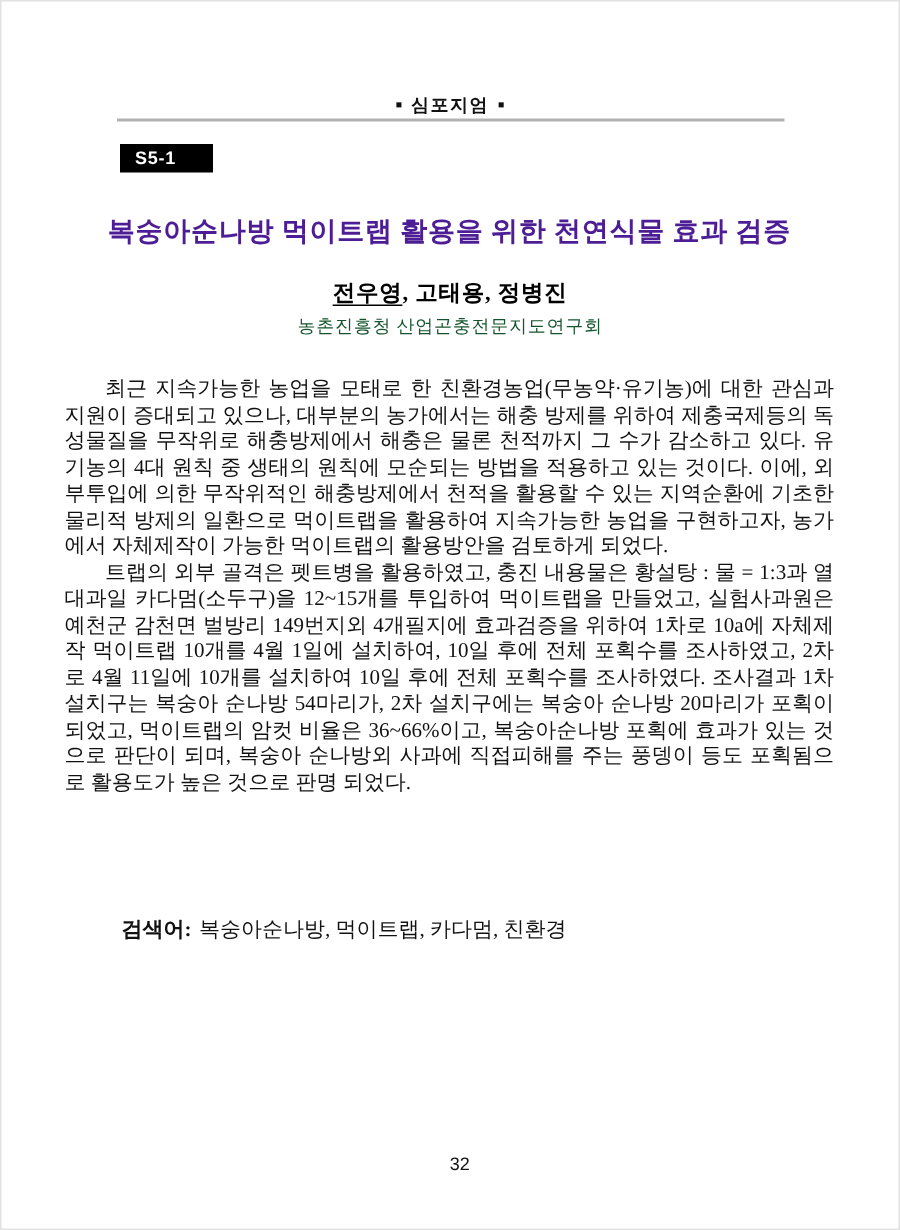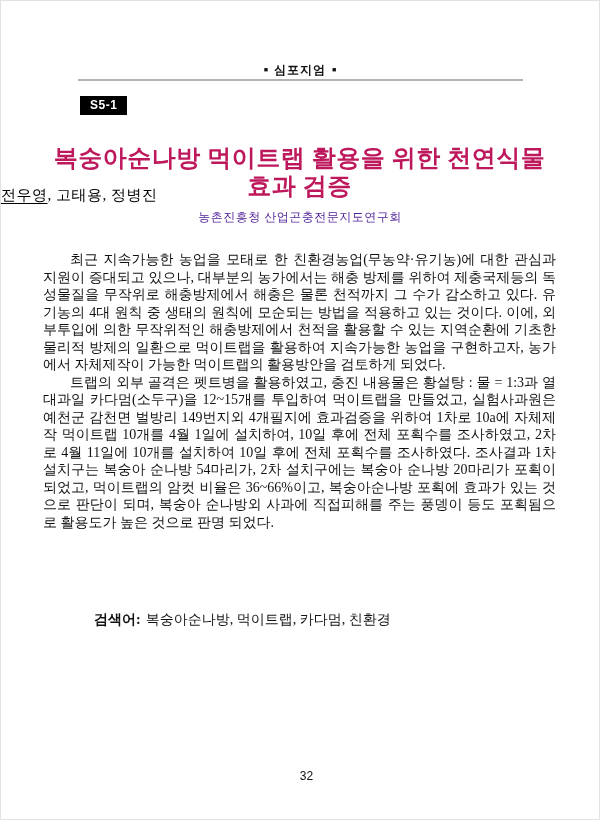--- a/index.html
+++ b/index.html
@@ -32,60 +32,60 @@
   .head-rule {
     position: absolute; top: 78px; left: 77px;
     width: 445px; height: 2px; background: #b3b3b3;
   }
   
   .session-badge {
     position: absolute; top: 95px; left: 79px;
     background: #000000; color: #ffffff;
     font-family: "Liberation Sans", "DejaVu Sans", sans-serif;
     font-weight: bold; font-size: 12px;
-    padding: 2px 10px 3px 10px;
+    padding: 2px 25px 3px 10px;
     letter-spacing: 0.5px;
   }
   
   .paper-title {
     position: absolute; top: 127px; left: 42px; right: 43px;
     text-align: center;
-    font-size: 24px; font-weight: bold;
+    font-size: 18px; font-weight: bold;
     letter-spacing: 0.5px;
     line-height: 28px;
-    color: #be185d;
+    color: #4c1d95;
   }
   .authors {
     position: absolute; top: 185px; left: 0; right: 0;
-    text-align: left;
-    font-size: 15px; font-weight: normal; color: #000;
+    text-align: center;
+    font-size: 15px; font-weight: bold; color: #000;
     letter-spacing: 0.5px;
   }
   .authors .underlined {
     text-decoration: underline;
     text-underline-offset: 3px;
   }
   .affiliation {
     position: absolute; top: 208px; left: 0; right: 0;
     text-align: center;
-    font-size: 12px; color: #4c1d95;
+    font-size: 12px; color: #14532d;
     letter-spacing: 0.5px;
   }
   
   .abstract {
     position: absolute; top: 250px; left: 42px; right: 43px;
     font-size: 14px; line-height: 17.5px;
     text-align: justify;
     word-break: break-all;
     color: #111;
   }
   .abstract p { margin: 0; text-indent: 27px; }
   
   .keywords {
-    position: absolute; top: 610px; left: 93px; right: 43px;
+    position: absolute; top: 610px; left: 80px; right: 43px;
     font-size: 14px; color: #111;
   }
   .keywords .kw-label { font-weight: bold; margin-right: 5px; }
   
   .page-number {
     position: absolute; top: 768px; left: 0; right: 0;
     text-align: center;
     font-family: "Liberation Sans", "DejaVu Sans", sans-serif;
     font-size: 12px; color: #111; padding-left: 13px;
   }

